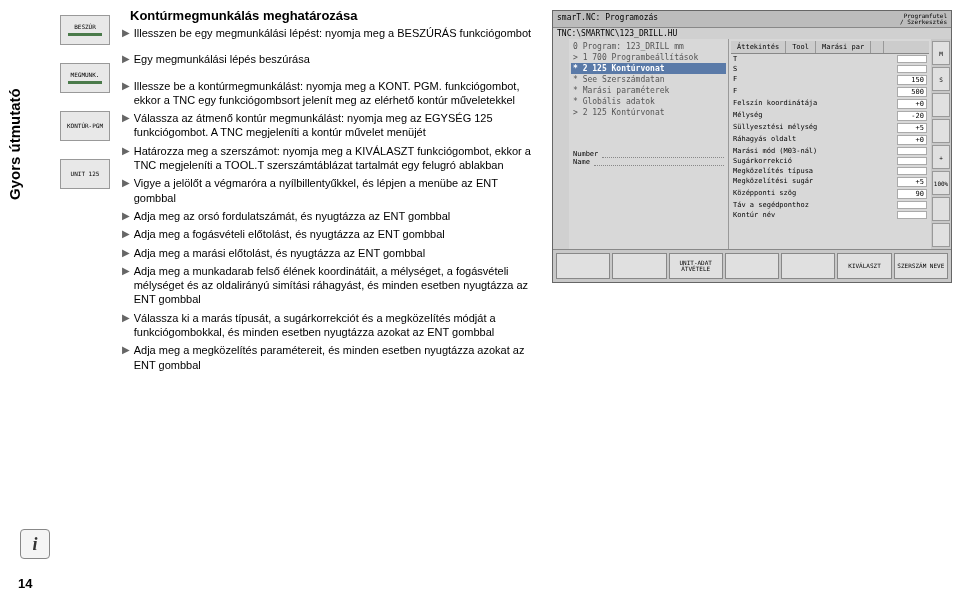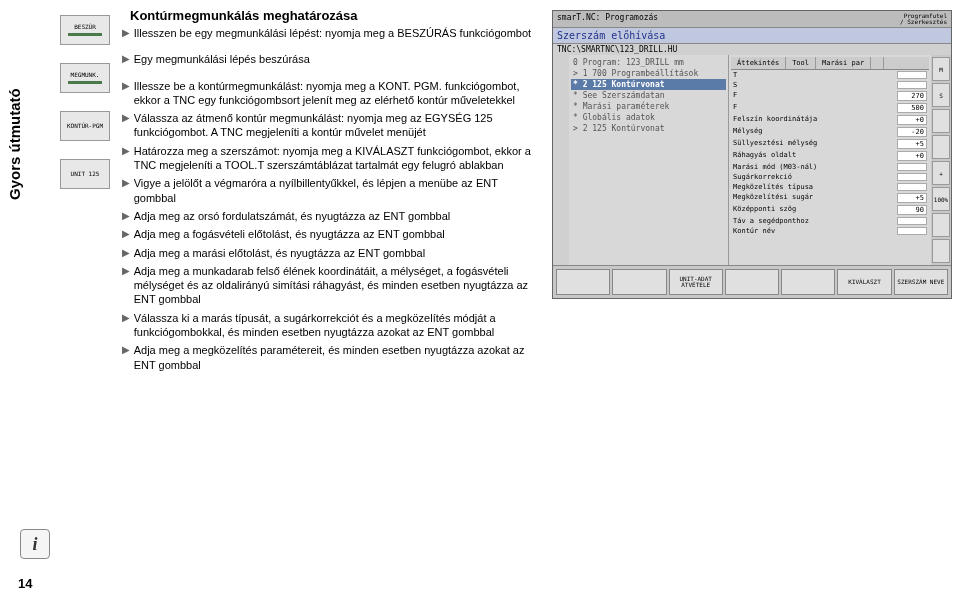--- a/index.html
+++ b/index.html
@@ -279,52 +279,61 @@
     </div>
 </div>
 
 <div class="cnc">
   <div class="cnc-title">
     <span>smarT.NC: Programozás</span>
     <span class="cnc-top-right">
       <span>Programfutel</span><br><span>/ Szerkesztés</span>
     </span>
   </div>
-  <div class="cnc-sub">Szerszám előhívása</div>
   <div class="cnc-row">
     <span>TNC:\SMARTNC\123_DRILL.HU</span>
   </div>
   <div class="cnc-body">
     <div class="cnc-left">
       <div class="line">0 Program: 123_DRILL mm</div>
       <div class="line">&gt; 1   700 Programbeállítások</div>
       <div class="line hl">* 2   125 Kontúrvonat</div>
       <div class="line">    *   See Szerszámdatan</div>
       <div class="line">    *   Marási paraméterek</div>
       <div class="line">    *   Globális adatok</div>
       <div class="line">&gt; 2   125 Kontúrvonat</div>
+      <div style="margin-top:30px;padding:2px;">
+        <div class="kv" style="display:flex;gap:4px;font-size:7px;">
+            <span>Number</span>
+            <span style="flex:1;border-bottom:1px dotted #888"></span>
+          </div>
+        <div class="kv" style="display:flex;gap:4px;font-size:7px;">
+            <span>Name</span>
+            <span style="flex:1;border-bottom:1px dotted #888"></span>
+          </div>
+      </div>
     </div>
     <div class="cnc-center">
       <div class="cnc-tabs">
         <div class="tab">Áttekintés</div>
         <div class="tab">Tool</div>
         <div class="tab">Marási par</div>
         <div class="tab"></div>
       </div>
       <div class="kv">
           <span>T</span>
           <span class="v"></span>
         </div>
       <div class="kv">
           <span>S</span>
           <span class="v"></span>
         </div>
       <div class="kv">
           <span>F</span>
-          <span class="v">270</span>
+          <span class="v">150</span>
         </div>
       <div class="kv">
           <span>F</span>
           <span class="v">500</span>
         </div>
       <div class="kv">
           <span>Felszín koordinátája</span>
           <span class="v">+0</span>
         </div>
       <div class="kv">

